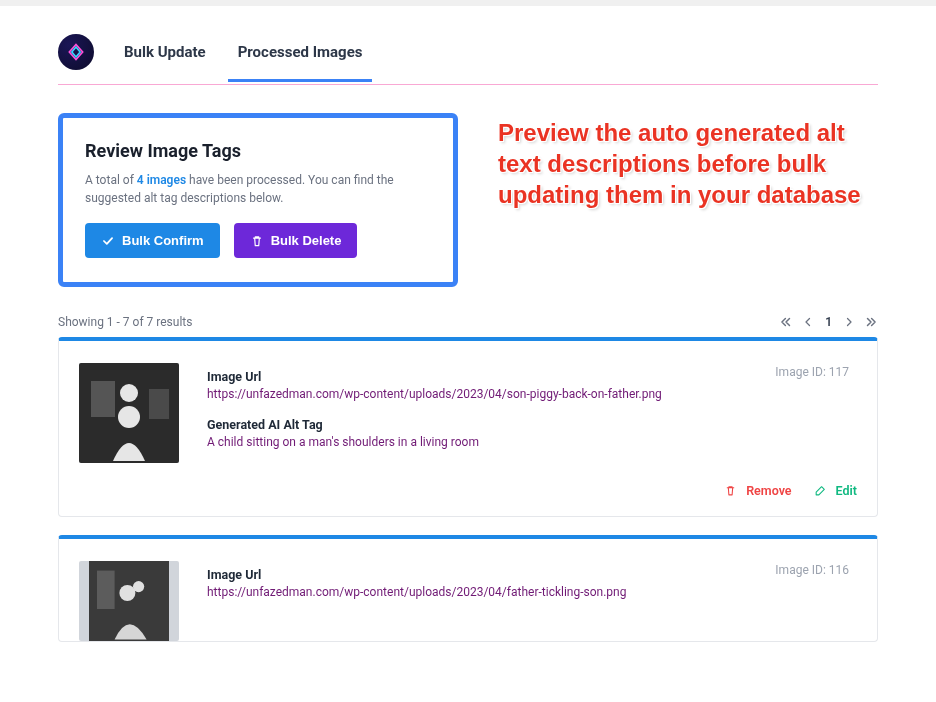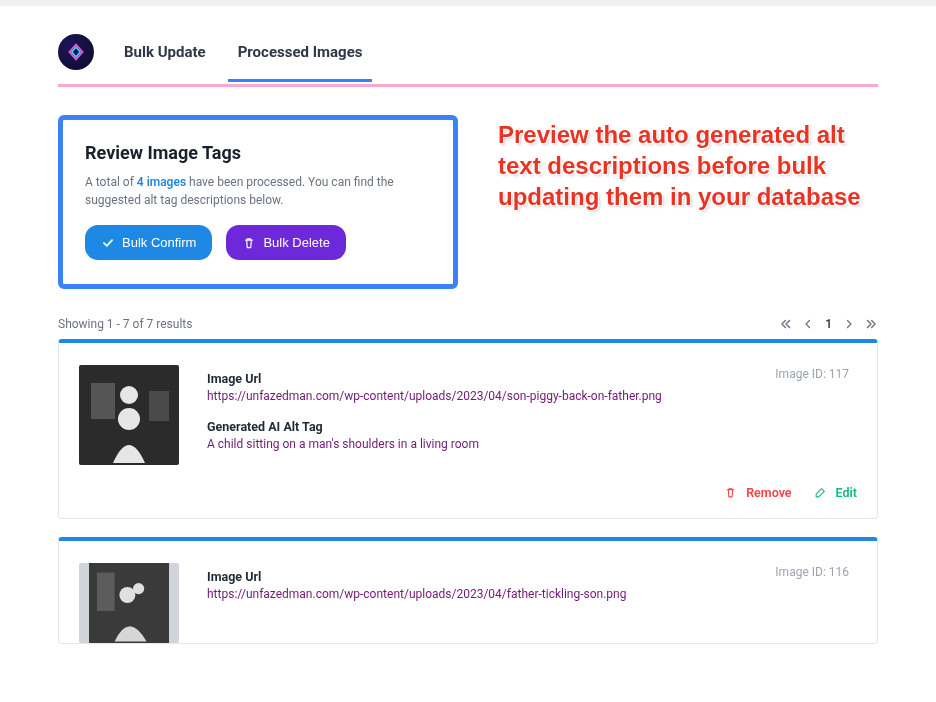--- a/index.html
+++ b/index.html
@@ -12,21 +12,21 @@
     .container {
       max-width: 880px;
       margin: 0 auto;
       padding: 0 30px;
     }
     .nav-row {
       display: flex;
       align-items: center;
       gap: 28px;
       padding: 28px 0 0 0;
-      border-bottom: 3px solid #f9a8d4;
+      border-bottom: 1px solid #f9a8d4;
     }
     .logo {
       width: 36px; height: 36px; border-radius: 50%;
       background: radial-gradient(circle at 30% 30%, #1a1656, #0d0b2b);
       display: flex; align-items: center; justify-content: center;
       flex-shrink: 0;
       margin-bottom: 14px;
     }
     .logo svg { width: 20px; height: 20px; }
     .tab {
@@ -75,24 +75,24 @@
       line-height: 1.55;
       color: #5f4b28;
       margin-bottom: 30px;
     }
     .btn-row { display: flex; gap: 14px; }
     .btn {
       display: inline-flex;
       align-items: center;
       gap: 7px;
       font-size: 13px;
-      font-weight: 400;
+      font-weight: 700;
       color: #fff;
       padding: 10px 16px;
-      border-radius: 13px;
+      border-radius: 4px;
       border: none;
       cursor: pointer;
     }
     .btn-primary { background: #1e88e5; }
     .btn-danger { background: #6d28d9; }
     .btn svg { width: 14px; height: 14px; }
     .hero-text {
       flex: 1;
       font-family: "Helvetica Neue", Helvetica, Arial, sans-serif;
       font-size: 24px;

